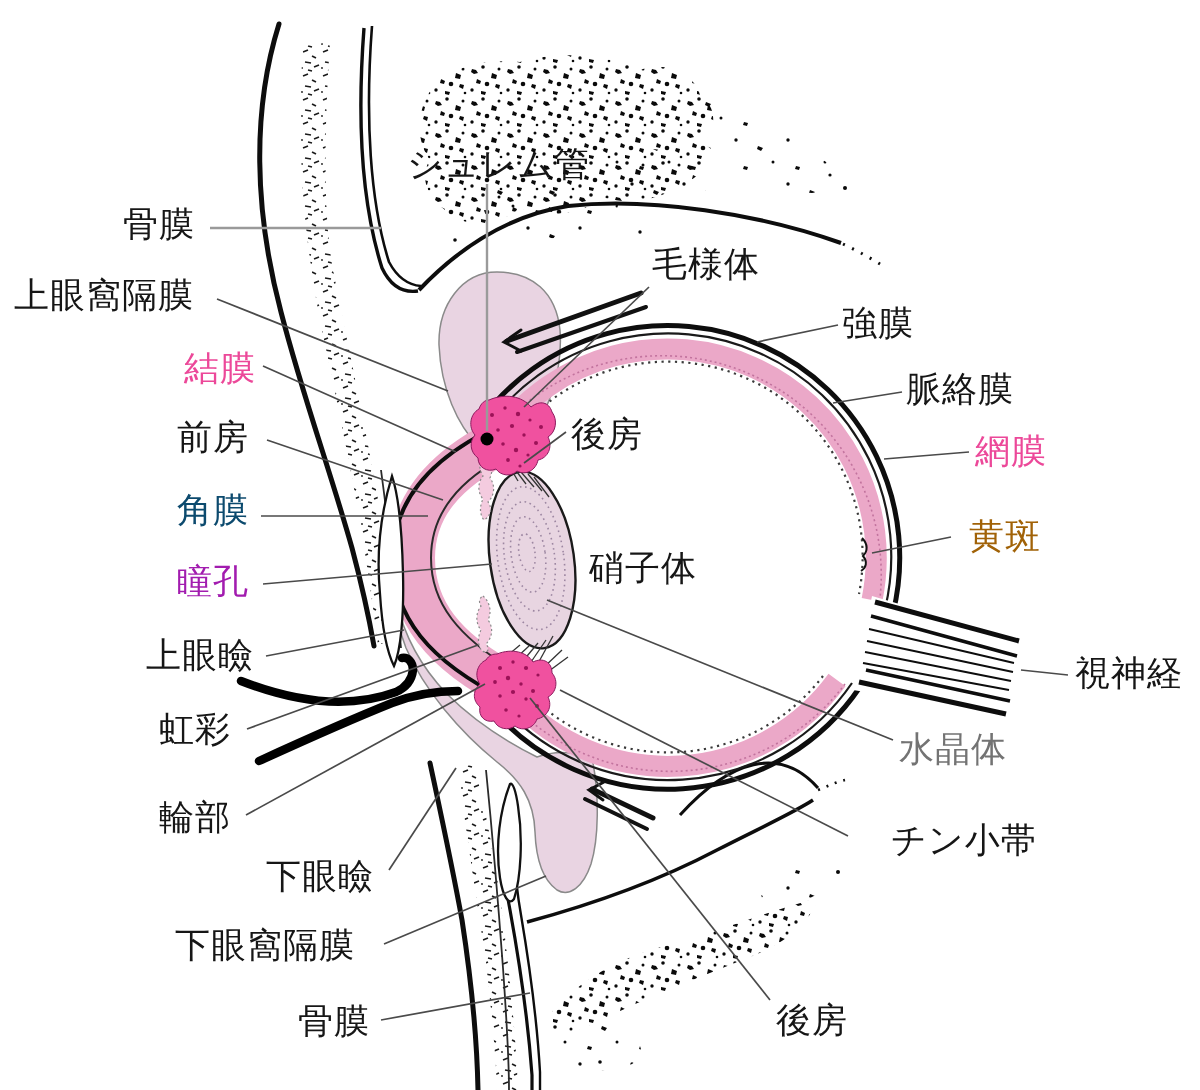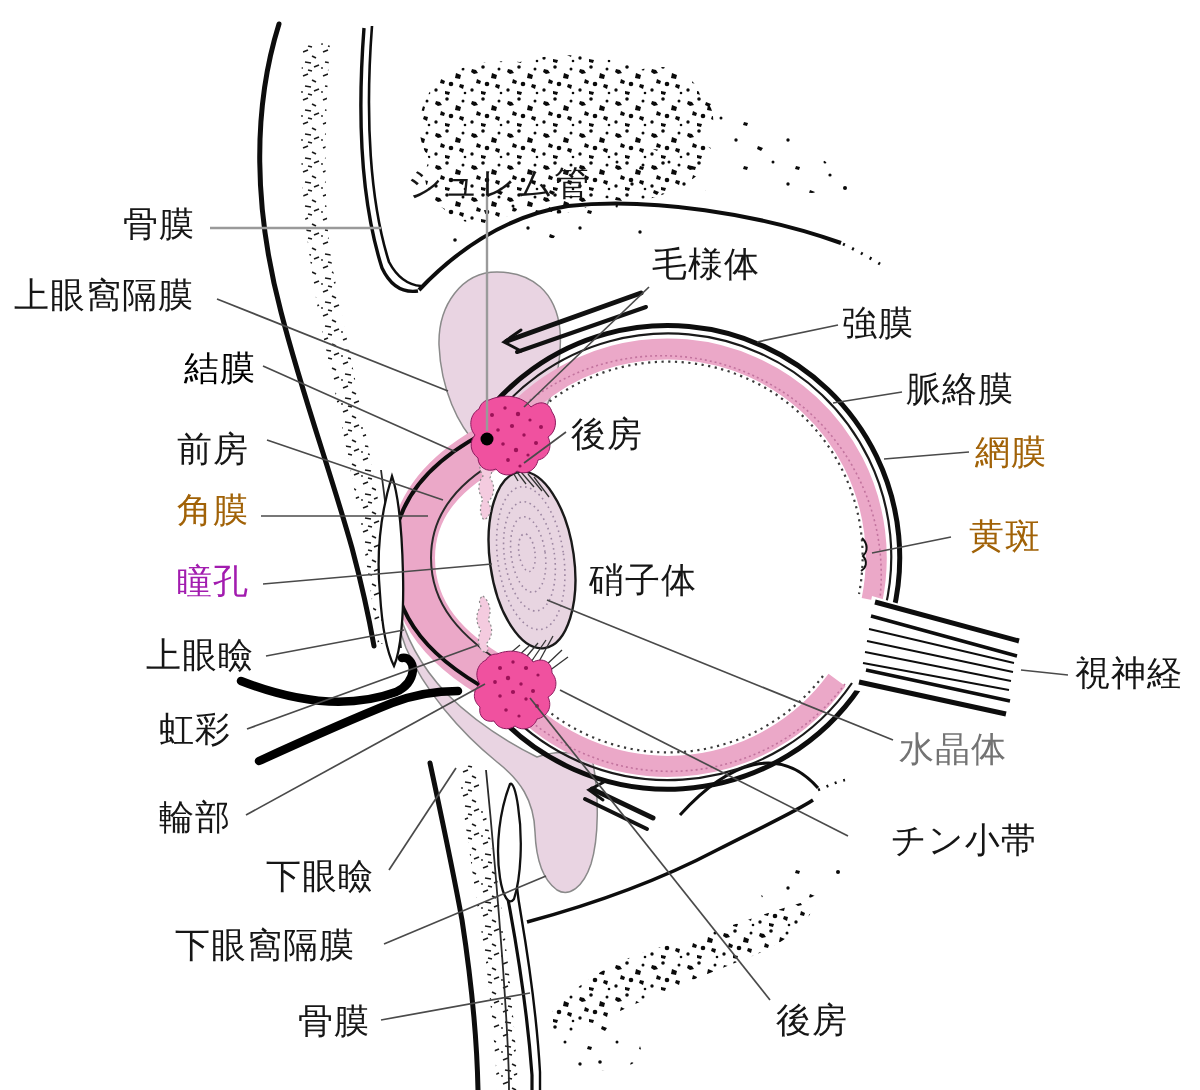--- a/index.html
+++ b/index.html
@@ -252,36 +252,36 @@
         <line x1="893" y1="740" x2="547" y2="600" stroke="#4a4a4a" stroke-width="1.7"></line>
         <line x1="848" y1="836" x2="560" y2="690" stroke="#4a4a4a" stroke-width="1.7"></line>
         <line x1="770" y1="1000" x2="530" y2="698" stroke="#4a4a4a" stroke-width="1.7"></line>
         <line x1="566" y1="432" x2="524" y2="463" stroke="#4a4a4a" stroke-width="1.7"></line>
       </g>
 </svg>
 
 <div id="label-layer">
       <div class="lbl" style="left: 123px; top: 206px; color: rgb(22, 22, 22);">骨膜</div>
       <div class="lbl" style="left: 14px; top: 277px; color: rgb(22, 22, 22);">上眼窩隔膜</div>
-      <div class="lbl" style="left: 184px; top: 350px; color: #000000;">結膜</div>
-      <div class="lbl" style="left: 177px; top: 419px; color: rgb(22, 22, 22); margin-top: 12px;">前房</div>
-      <div class="lbl" style="left: 177px; top: 492px; color: #a16207;">角膜</div>
+      <div class="lbl" style="left: 184px; top: 350px; color: #ec4899;">結膜</div>
+      <div class="lbl" style="left: 177px; top: 419px; color: rgb(22, 22, 22);">前房</div>
+      <div class="lbl" style="left: 177px; top: 492px; color: #0c4a6e;">角膜</div>
       <div class="lbl" style="left: 177px; top: 563px; color: #a21caf;">瞳孔</div>
       <div class="lbl" style="left: 146px; top: 637px; color: rgb(22, 22, 22);">上眼瞼</div>
       <div class="lbl" style="left: 159px; top: 714px; color: rgb(22, 22, 22); font-family: Liberation Mono, monospace;">虹彩</div>
       <div class="lbl" style="left: 159px; top: 799px; color: rgb(22, 22, 22);">輪部</div>
       <div class="lbl" style="left: 266px; top: 858px; color: rgb(22, 22, 22);">下眼瞼</div>
       <div class="lbl" style="left: 175px; top: 927px; color: rgb(22, 22, 22);">下眼窩隔膜</div>
       <div class="lbl" style="left: 298px; top: 1003px; color: rgb(22, 22, 22);">骨膜</div>
-      <div class="lbl" style="left: 407px; top: 146px; color: rgb(22, 22, 22); margin-top: 19px;">シュレム管</div>
+      <div class="lbl" style="left: 407px; top: 146px; color: rgb(22, 22, 22);">シュレム管</div>
       <div class="lbl" style="left: 652px; top: 246px; color: rgb(22, 22, 22);">毛様体</div>
       <div class="lbl" style="left: 842px; top: 305px; color: rgb(22, 22, 22);">強膜</div>
       <div class="lbl" style="left: 906px; top: 371px; color: rgb(22, 22, 22);">脈絡膜</div>
-      <div class="lbl" style="left: 975px; top: 434px; color: #a16207;">網膜</div>
+      <div class="lbl" style="left: 975px; top: 434px; color: #ec4899; font-family: Liberation Serif, serif;">網膜</div>
       <div class="lbl" style="left: 957px; top: 518px; color: #a16207; margin-left: 12px;">黄斑</div>
       <div class="lbl" style="left: 1075px; top: 655px; color: rgb(22, 22, 22); text-align: right;">視神経</div>
       <div class="lbl" style="left: 899px; top: 731px; color: #737373;">水晶体</div>
       <div class="lbl" style="left: 854px; top: 822px; color: rgb(22, 22, 22); margin-left: 37px;">チン小帯</div>
       <div class="lbl" style="left: 776px; top: 1002px; color: rgb(22, 22, 22);">後房</div>
       <div class="lbl" style="left: 571px; top: 416px; color: rgb(22, 22, 22);">後房</div>
-      <div class="lbl" style="left: 589px; top: 550px; color: rgb(22, 22, 22); margin-top: 12px;">硝子体</div>
+      <div class="lbl" style="left: 589px; top: 550px; color: rgb(22, 22, 22);">硝子体</div>
     </div>
 </div>
 
 </body></html>

